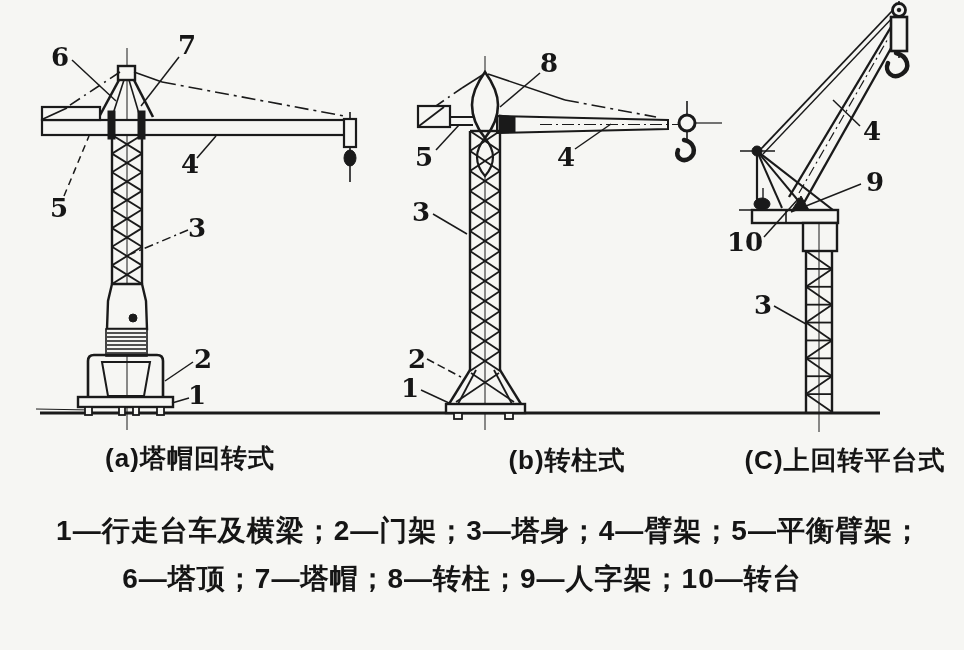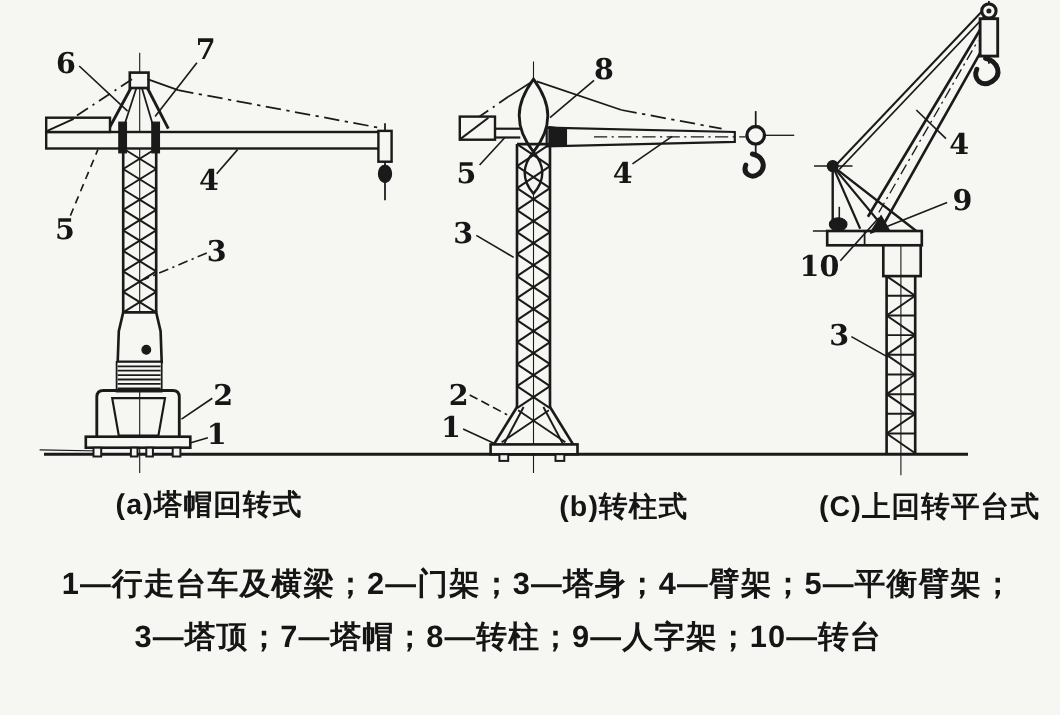--- a/index.html
+++ b/index.html
@@ -312,15 +312,15 @@
       <text class="co" x="745" y="251" text-anchor="middle">10</text>
       <text class="co" x="763" y="314" text-anchor="middle">3</text>
     </g>
   </svg>
 
   <div class="zh" id="cap-b">(b)转柱式</div>
   <div class="zh" id="cap-a">(a)塔帽回转式</div>
   <div class="zh" id="cap-c">(C)上回转平台式</div>
 
   <div class="zh" id="legend1">1—行走台车及横梁；2—门架；3—塔身；4—臂架；5—平衡臂架；</div>
-  <div class="zh" id="legend2">3—塔顶；7—塔帽；8—转柱；9—人字架；10—转台</div>
+  <div class="zh" id="legend2">6—塔顶；7—塔帽；8—转柱；9—人字架；10—转台</div>
 
 </div>
 
 </body></html>

